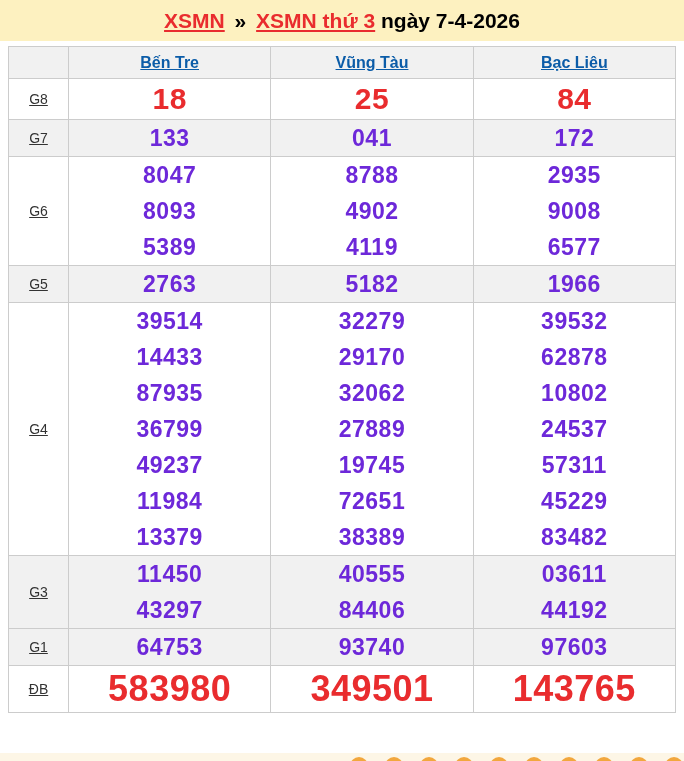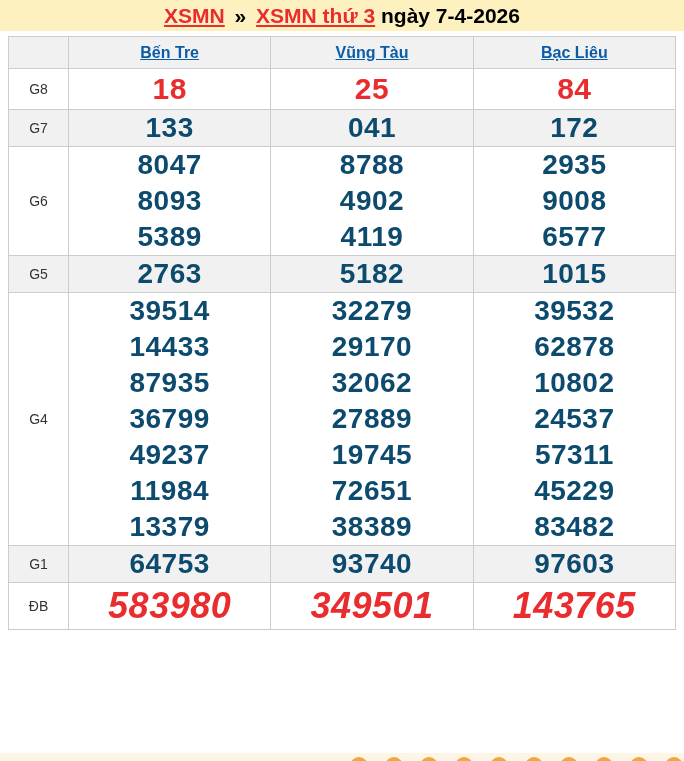--- a/index.html
+++ b/index.html
@@ -6,21 +6,21 @@
   html, body {
     margin: 0; padding: 0;
     width: 684px; height: 761px;
     background: #ffffff;
     overflow: hidden;
     font-family: "Liberation Sans", sans-serif;
     position: relative;
   }
   
   .banner {
-    width: 684px; height: 31px;
+    width: 684px; height: 41px;
     background: #fdf1c0;
     display: flex; align-items: center; justify-content: center;
   }
   .title {
     font-size: 21px; font-weight: bold; color: #000;
     white-space: nowrap;
   }
   .t-link {
     color: #e92c2e; text-decoration: underline; cursor: pointer;
   }
@@ -43,32 +43,32 @@
   thead th {
     height: 32px;
     background: #f1f1f1;
     font-size: 16px; font-weight: bold;
   }
   thead a.province {
     color: #0b5ca8; text-decoration: underline; cursor: pointer;
   }
   tbody tr.shaded td { background: #f1f1f1; margin-top: 39px; }
   td.label-col {
-    font-size: 14px; font-weight: normal; color: #333;
+    font-size: 14px; font-weight: normal; color: #333; text-decoration: underline;
   }
   .num {
-    font-size: 28px; font-weight: bold; color: #0c4a6e;
+    font-size: 23px; font-weight: bold; color: #6d28d9;
     line-height: 36px;
     letter-spacing: 0.5px;
   }
   tr.red-medium .num {
     color: #e92c2e; font-size: 30px; line-height: 40px;
   }
   tr.red-large .num {
-    color: #e92c2e; font-size: 36px; line-height: 46px; font-style: italic;
+    color: #e92c2e; font-size: 36px; line-height: 46px;
   }
 
   
   .footer-strip {
     position: absolute; left: 0; right: 0; bottom: 0;
     height: 8px;
     background: #fdf6e6;
     overflow: hidden;
     display: flex;
     padding-left: 350px;
@@ -160,21 +160,21 @@
       </tr>
       <tr class="shaded">
         <td class="label-col">G5</td>
         <td>
           <div class="num">2763</div>
         </td>
         <td>
           <div class="num">5182</div>
         </td>
         <td>
-          <div class="num">1015</div>
+          <div class="num">1966</div>
         </td>
       </tr>
       <tr>
         <td class="label-col">G4</td>
         <td>
           <div class="num">39514</div>
           <div class="num">14433</div>
           <div class="num">87935</div>
           <div class="num">36799</div>
           <div class="num">49237</div>
@@ -194,20 +194,35 @@
           <div class="num">39532</div>
           <div class="num">62878</div>
           <div class="num">10802</div>
           <div class="num">24537</div>
           <div class="num">57311</div>
           <div class="num">45229</div>
           <div class="num">83482</div>
         </td>
       </tr>
       <tr class="shaded">
+        <td class="label-col">G3</td>
+        <td>
+          <div class="num">11450</div>
+          <div class="num">43297</div>
+        </td>
+        <td>
+          <div class="num">40555</div>
+          <div class="num">84406</div>
+        </td>
+        <td>
+          <div class="num">03611</div>
+          <div class="num">44192</div>
+        </td>
+      </tr>
+      <tr class="shaded">
         <td class="label-col">G1</td>
         <td>
           <div class="num">64753</div>
         </td>
         <td>
           <div class="num">93740</div>
         </td>
         <td>
           <div class="num">97603</div>
         </td>

